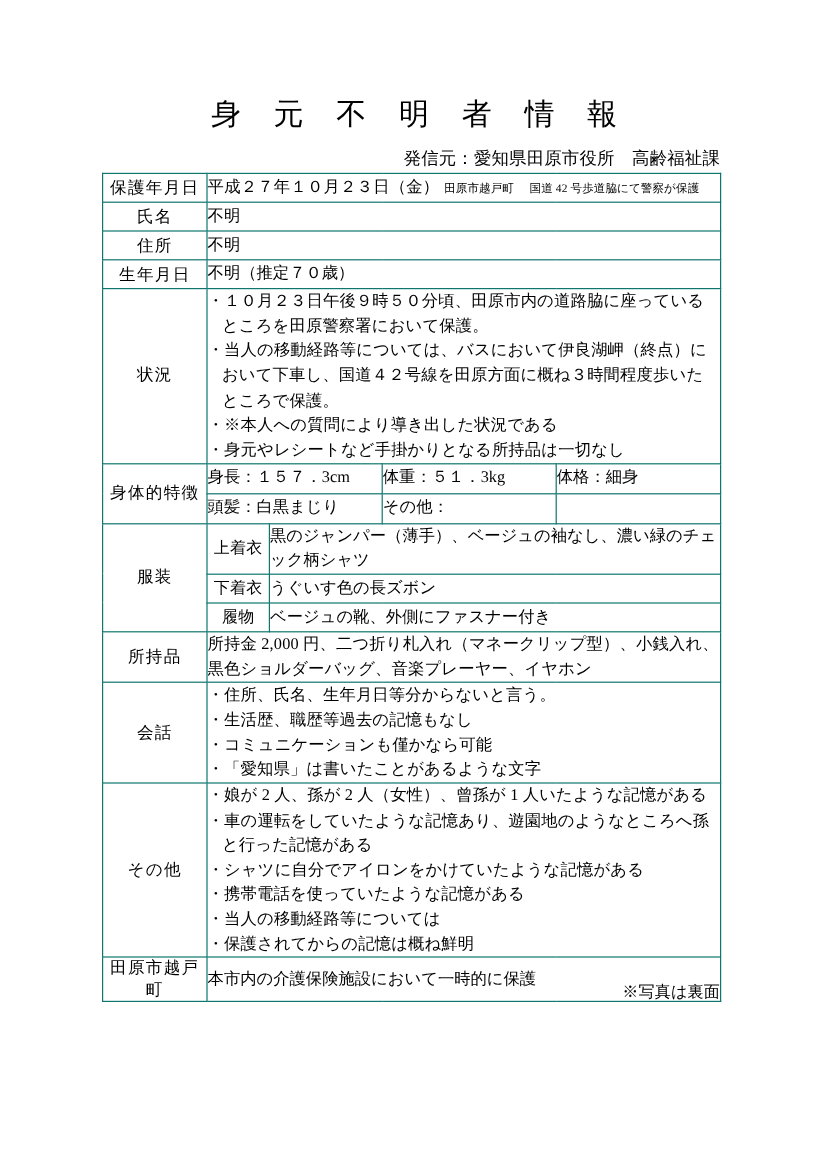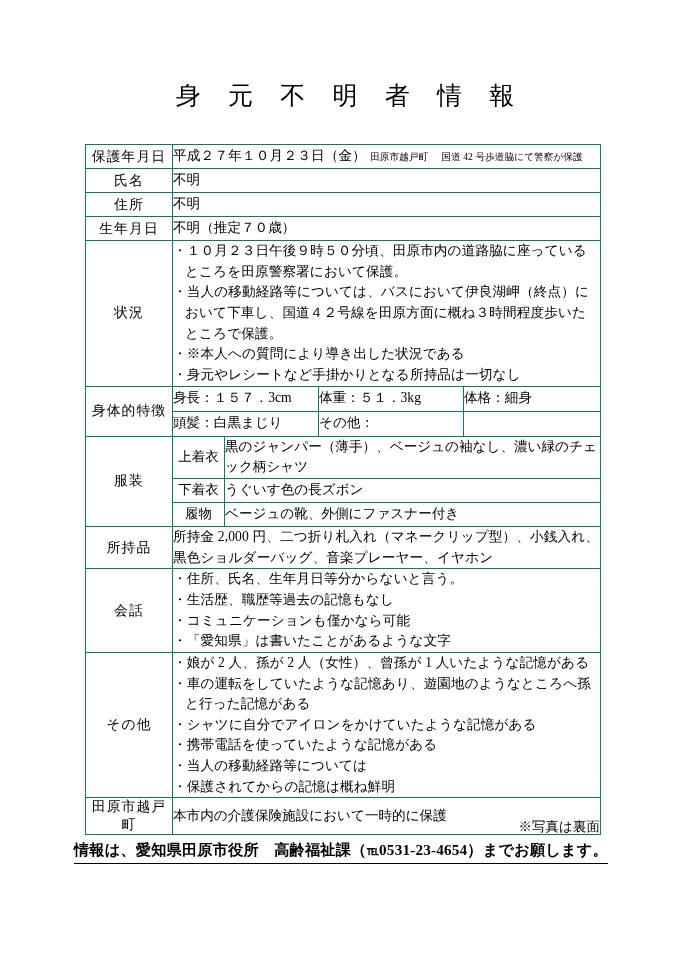--- a/index.html
+++ b/index.html
@@ -143,20 +143,21 @@
   .tel-sym {
     font-size: 12.5px;
   }
 </style>
 </head>
 <body>
 
 <div class="page">
 
   <div class="doc-title">身 元 不 明 者 情 報</div>
+  <div class="sender-line">発信元：愛知県田原市役所　高齢福祉課</div>
 
   <table class="info-table">
     <colgroup>
       <col style="width:87px">
       <col style="width:52px">
       <col style="width:94px">
       <col style="width:145px">
       <col style="width:137px">
     </colgroup>
     <tbody>
@@ -257,17 +258,14 @@
       <tr>
         <td class="lbl row-h1">田原市越戸町</td>
         <td class="val row-h1" colspan="4">本市内の介護保険施設において一時的に保護</td>
       </tr>
 
     </tbody>
   </table>
 
   <div class="photo-note">※写真は裏面</div>
 
-  <div class="contact-line">
-    <span>情報は、愛知県田原市役所　高齢福祉課（</span><span class="tel-sym">℡</span><span>0531-23-4654</span><span>）までお願します。</span>
-  </div>
 
 </div>
 
 </body></html>

